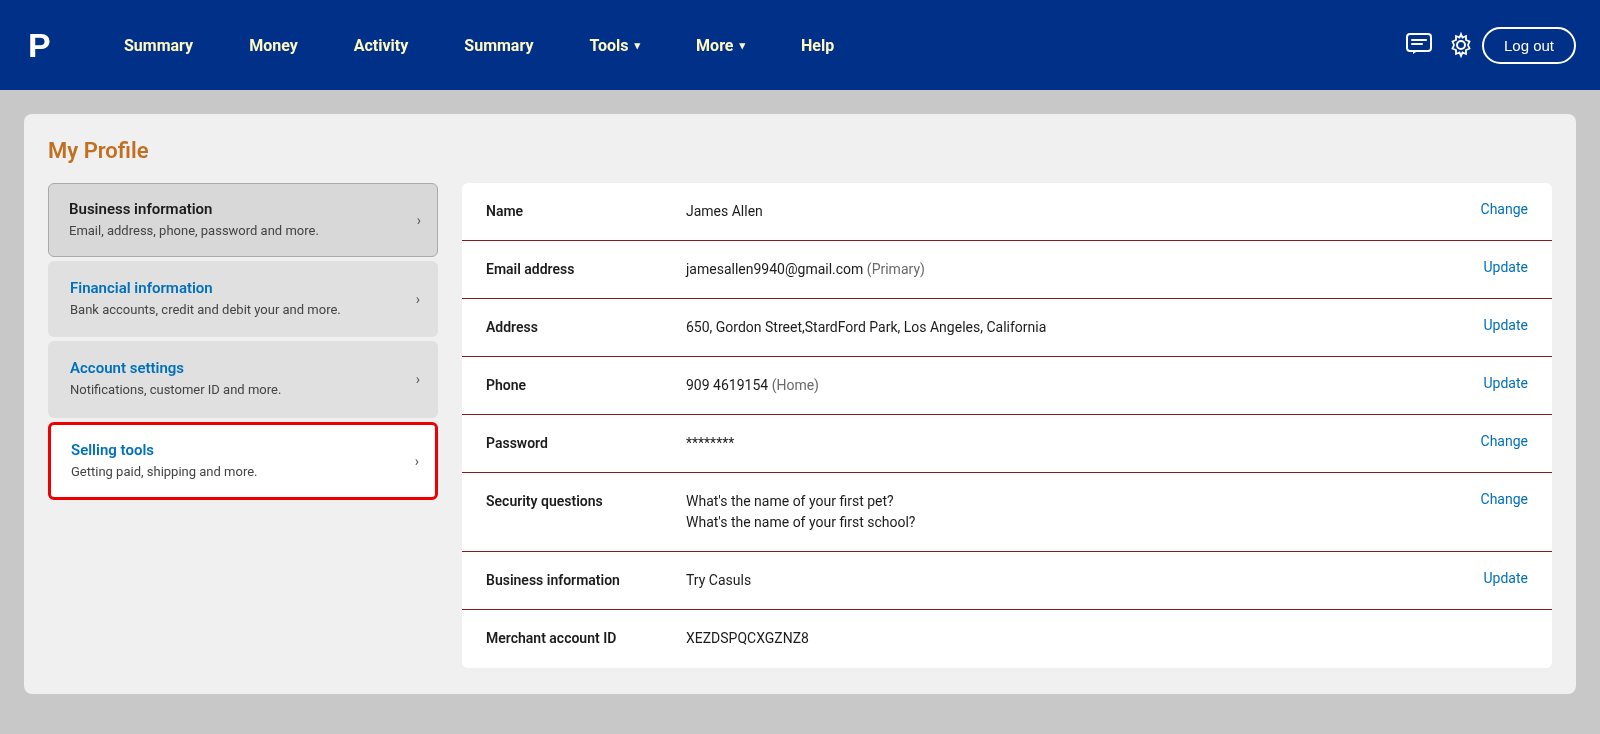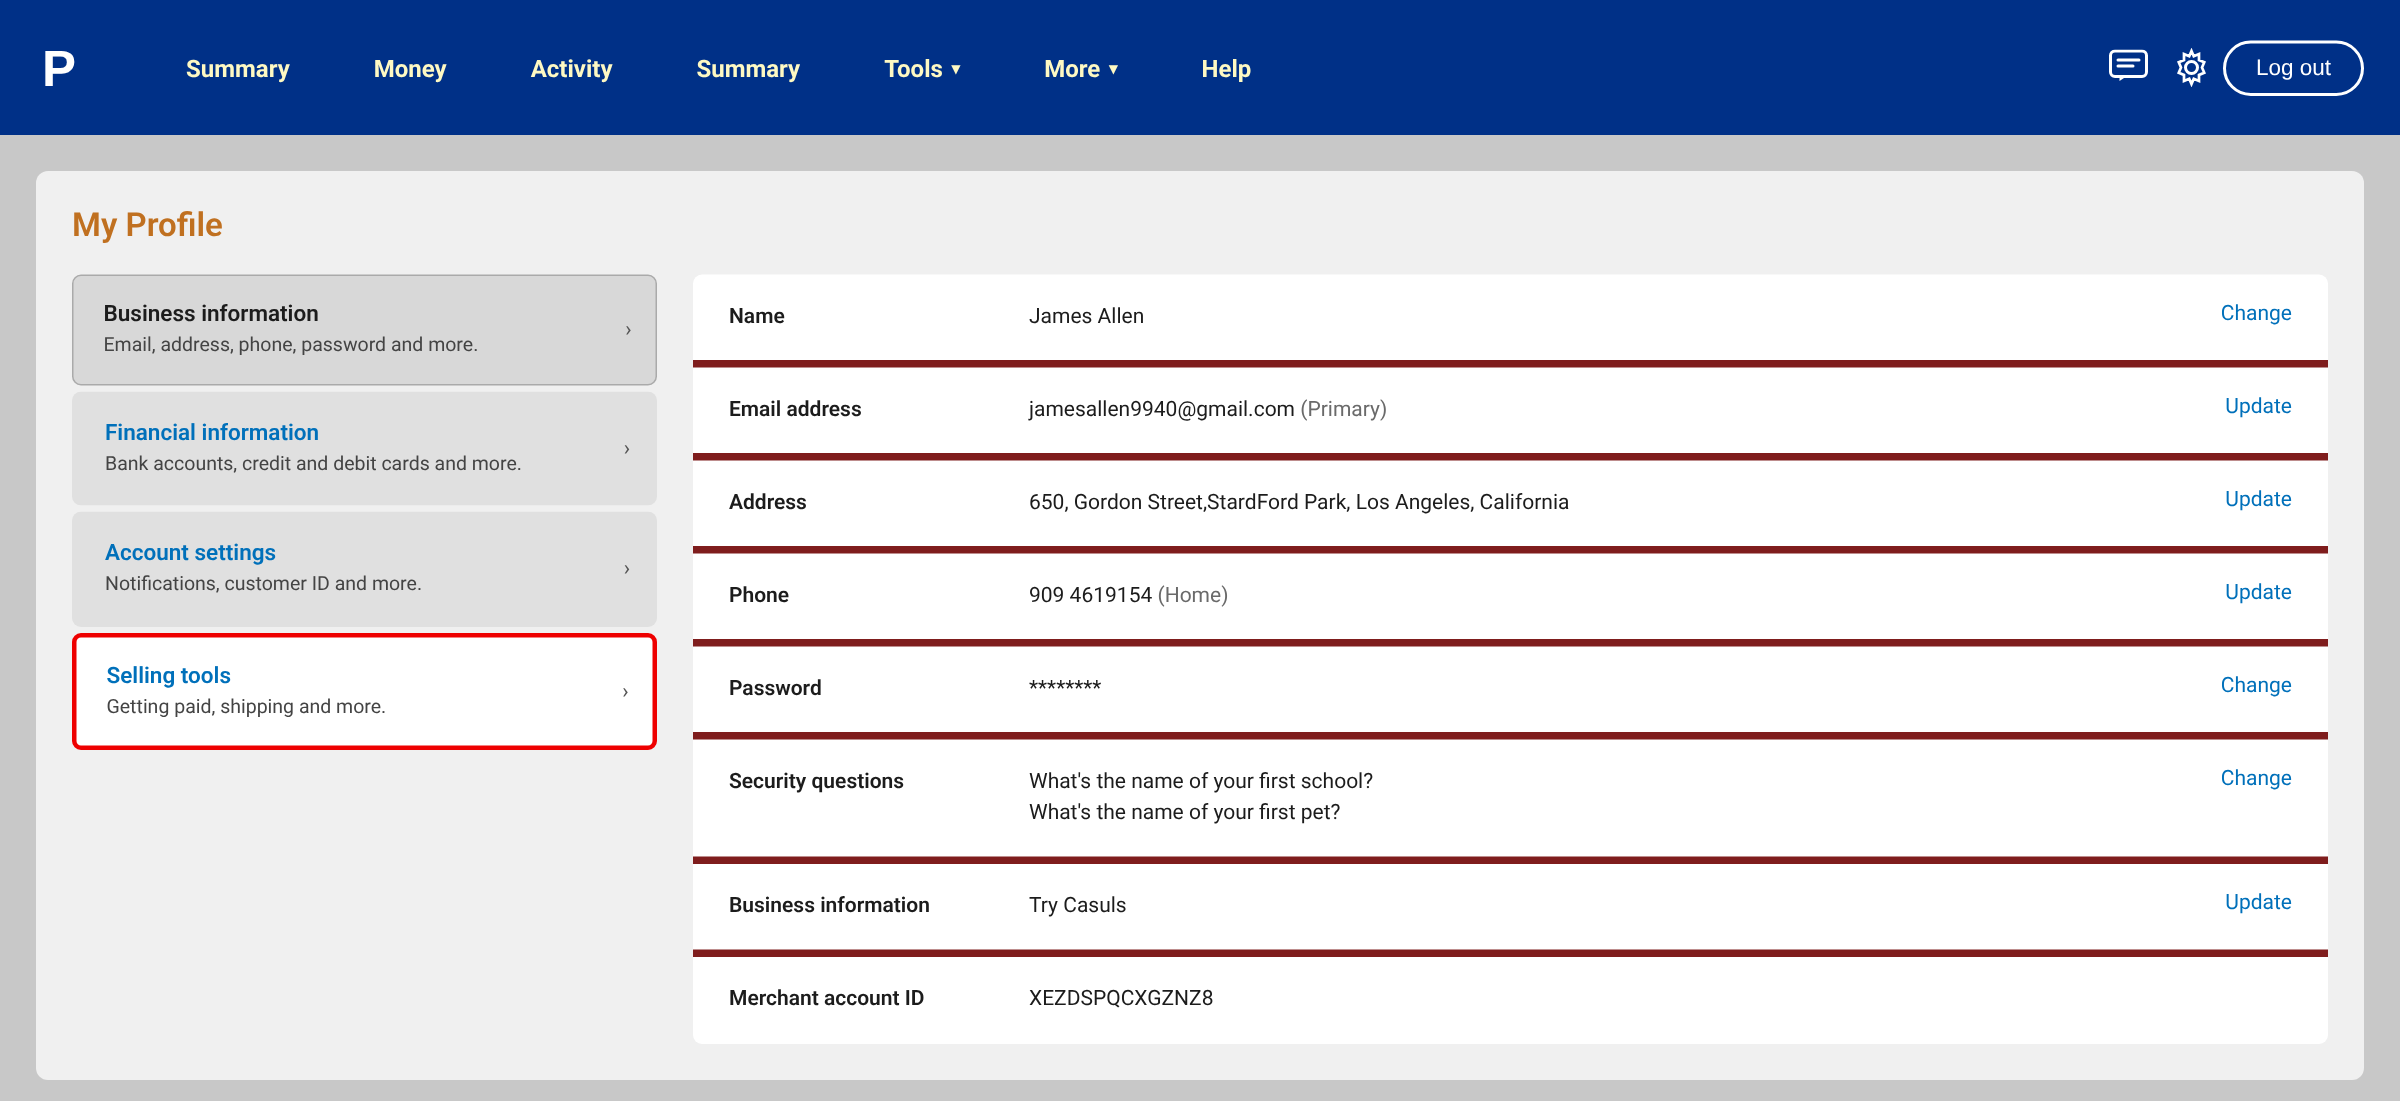--- a/index.html
+++ b/index.html
@@ -147,21 +147,21 @@
     .main-content {
       flex: 1;
       background: #fff;
       border-radius: 6px;
       overflow: hidden;
     }
     .info-row {
       display: flex;
       align-items: flex-start;
       padding: 18px 24px;
-      border-bottom: 5px solid #7f1d1d;
+      border-bottom: 1px solid #7f1d1d;
       min-height: 58px;
     }
     .info-row:last-child { border-bottom: none; }
     .info-label {
       width: 200px;
       min-width: 200px;
       font-size: 14px;
       font-weight: 600;
       color: #1c1c1c;
       padding-top: 2px;
@@ -244,21 +244,21 @@
             <div class="sidebar-item-content">
               <div class="sidebar-item-title dark">Business information</div>
               <div class="sidebar-item-desc">Email, address, phone, password and more.</div>
             </div>
             <span class="sidebar-item-chevron">›</span>
           </div>
 
           <div class="sidebar-item">
             <div class="sidebar-item-content">
               <div class="sidebar-item-title blue">Financial information</div>
-              <div class="sidebar-item-desc">Bank accounts, credit and debit cards and more.</div>
+              <div class="sidebar-item-desc">Bank accounts, credit and debit your and more.</div>
             </div>
             <span class="sidebar-item-chevron">›</span>
           </div>
 
           <div class="sidebar-item">
             <div class="sidebar-item-content">
               <div class="sidebar-item-title blue">Account settings</div>
               <div class="sidebar-item-desc">Notifications, customer ID and more.</div>
             </div>
             <span class="sidebar-item-chevron">›</span>
@@ -305,22 +305,22 @@
 
           <div class="info-row">
             <div class="info-label">Password</div>
             <div class="info-value">********</div>
             <a class="info-action">Change</a>
           </div>
 
           <div class="info-row">
             <div class="info-label">Security questions</div>
             <div class="info-value">
+              <div>What's the name of your first pet?</div>
               <div>What's the name of your first school?</div>
-              <div>What's the name of your first pet?</div>
             </div>
             <a class="info-action">Change</a>
           </div>
 
           <div class="info-row">
             <div class="info-label">Business information</div>
             <div class="info-value">Try Casuls</div>
             <a class="info-action">Update</a>
           </div>
 

